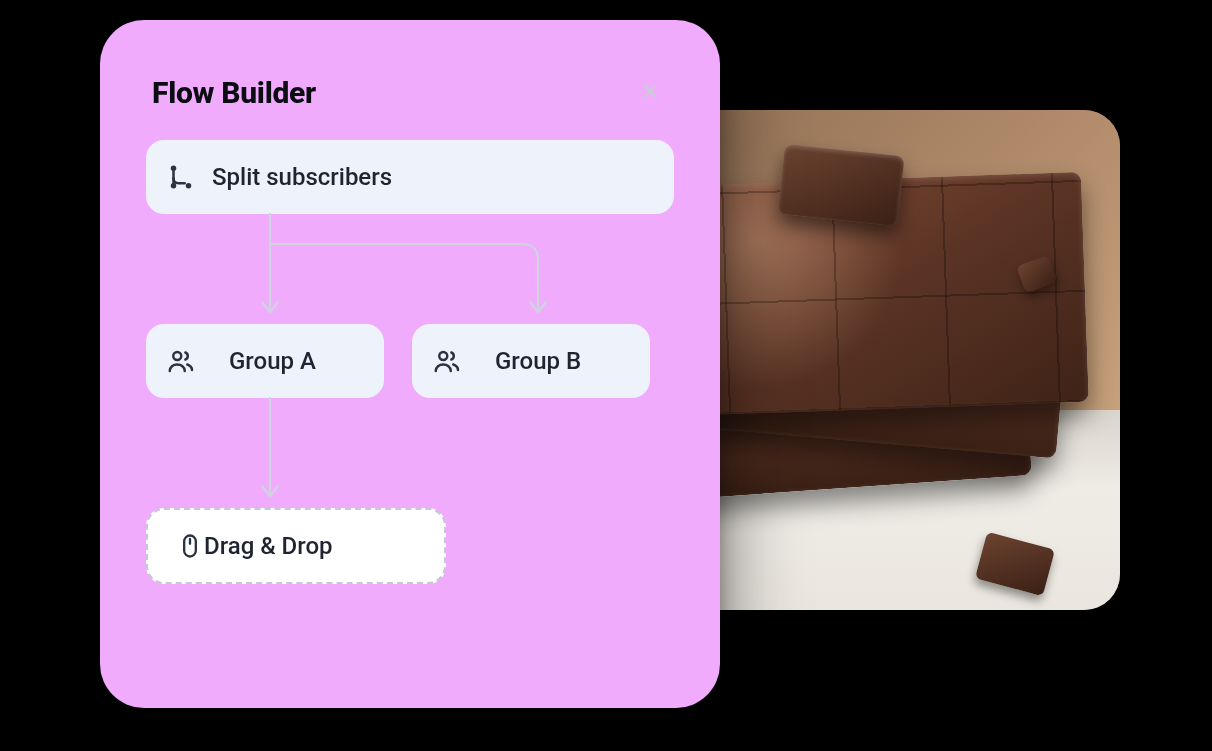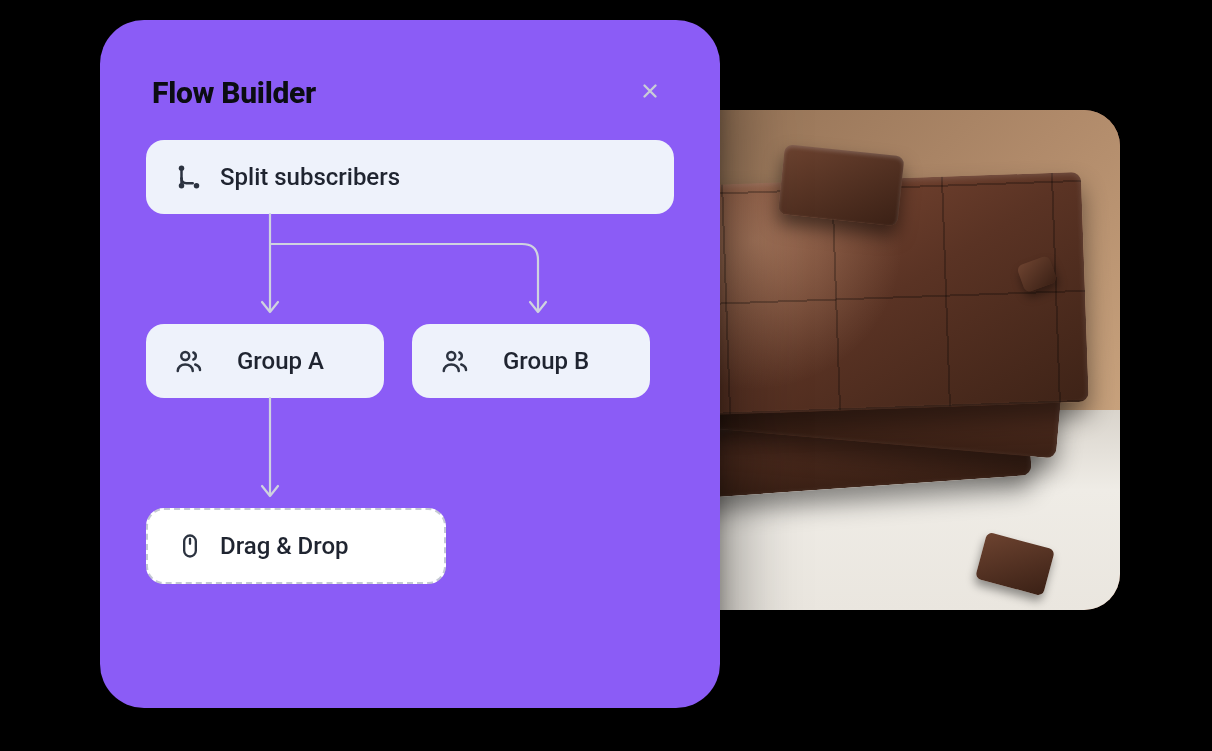--- a/index.html
+++ b/index.html
@@ -82,21 +82,21 @@
   .crumb.c1 { left: 420px; top: 430px; width: 70px; height: 48px; transform: rotate(15deg); }
   .crumb.c2 { left: 460px; top: 150px; width: 34px; height: 28px; transform: rotate(-20deg); }
 
   
   .panel {
     position: absolute;
     left: 20px;
     top: 0;
     width: 620px;
     height: 688px;
-    background: #8b5cf6;
+    background: #f0abfc;
     border-radius: 44px;
     box-shadow: 0 30px 80px rgba(0,0,0,0.55), 0 6px 18px rgba(0,0,0,0.25);
     padding: 54px 46px 46px 46px;
   }
 
   .panel-header {
     display: flex;
     align-items: center;
     justify-content: space-between;
     margin-bottom: 30px;
@@ -115,41 +115,40 @@
     color: #c9cdd6;
   }
   .close-btn svg { width: 22px; height: 22px; }
 
   .node {
     display: inline-flex;
     align-items: center;
     gap: 16px;
     background: #eef2fb;
     border-radius: 18px;
-    padding: 22px 28px;
+    padding: 22px 20px;
     color: #1f2430;
     font-size: 24px;
     font-weight: 500;
     cursor: pointer;
     user-select: none;
   }
   .node .ico { width: 30px; height: 30px; color: #2c3340; flex: 0 0 auto; }
   .node.full { width: 100%; }
   .node.half { width: 238px; gap: 33px; }
 
   .row-split {
     display: flex;
     gap: 28px;
     margin-top: 0;
   }
 
   .dropzone {
     display: inline-flex;
     align-items: center;
-    gap: 16px;
     border: 2px dashed #c5c9d4;
     border-radius: 18px;
     padding: 22px 28px;
     color: #1f2430;
     font-size: 24px;
     font-weight: 500;
     width: 300px;
     background: #fff;
     cursor: grab;
   }

